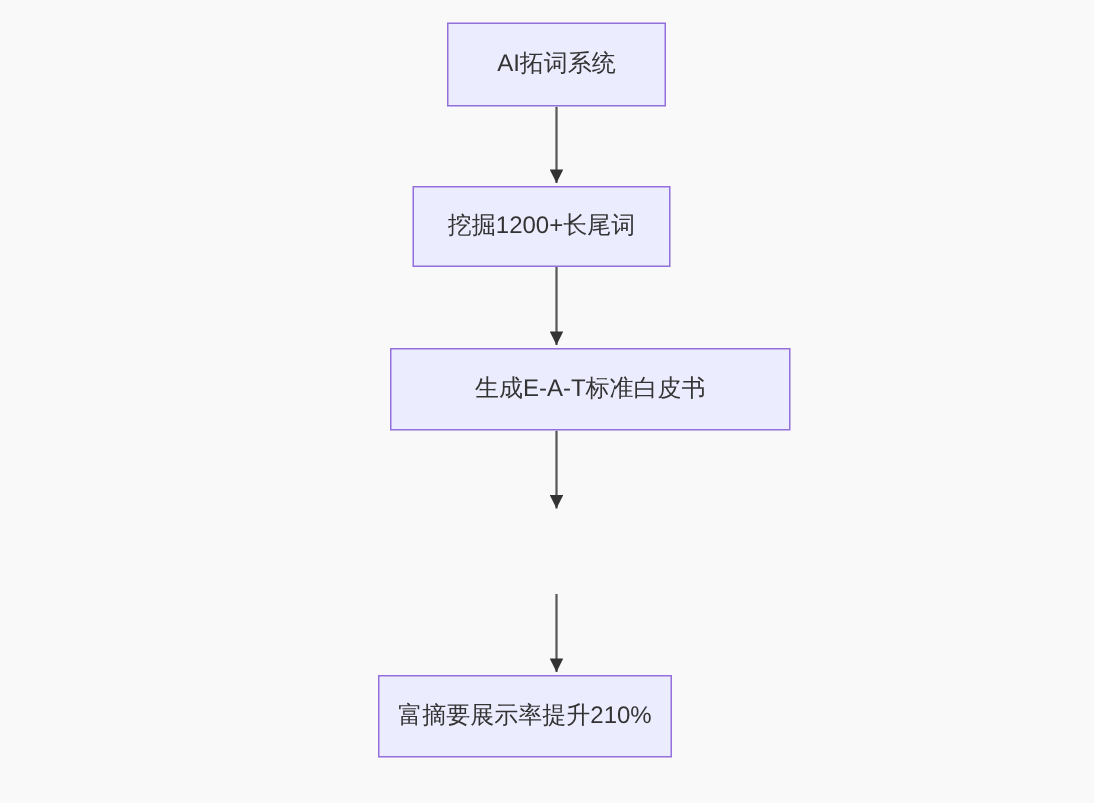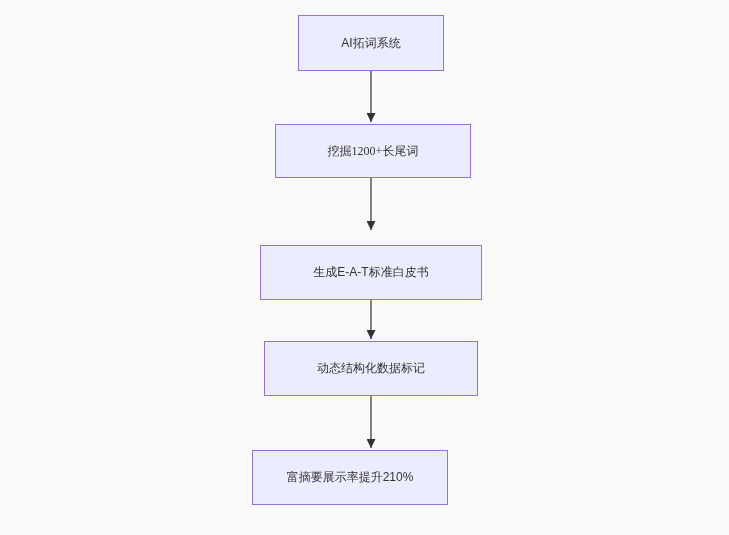--- a/index.html
+++ b/index.html
@@ -38,28 +38,28 @@
     box-sizing: border-box;
     background: var(--node-fill, #ECECFF);
     border: 1.5px solid var(--node-border, #9370DB);
     display: flex;
     align-items: center;
     justify-content: center;
     text-align: center;
   }
   .node span {
     color: var(--text-color, #333333);
-    font-size: 12px;
+    font-size: 16px;
     line-height: 1.2;
     white-space: nowrap;
   }
   
   .node-1 { left: 298px; top: 15px;  width: 146px; height: 56px; }
-  .node-2 { left: 275px; top: 124px; width: 196px; height: 54px; font-family: Liberation Serif, serif; }
-  .node-3 { left: 260px; top: 245px; width: 222px; height: 55px; }
+  .node-2 { left: 275px; top: 124px; width: 172px; height: 54px; }
+  .node-3 { left: 260px; top: 232px; width: 267px; height: 55px; }
   .node-4 { left: 264px; top: 341px; width: 214px; height: 55px; }
   .node-5 { left: 252px; top: 450px; width: 196px; height: 55px; }
 </style>
 </head>
 <body>
 
 <div class="canvas">
 
   <svg class="edges" viewBox="0 0 729 535" xmlns="http://www.w3.org/2000/svg">
     <defs>
@@ -78,21 +78,18 @@
   </div>
 
   <div class="node node-2">
     <span>挖掘1200+长尾词</span>
   </div>
 
   <div class="node node-3">
     <span>生成E-A-T标准白皮书</span>
   </div>
 
-  <div class="node node-4">
-    <span>动态结构化数据标记</span>
-  </div>
 
   <div class="node node-5">
     <span>富摘要展示率提升210%</span>
   </div>
 
 </div>
 
 </body></html>

